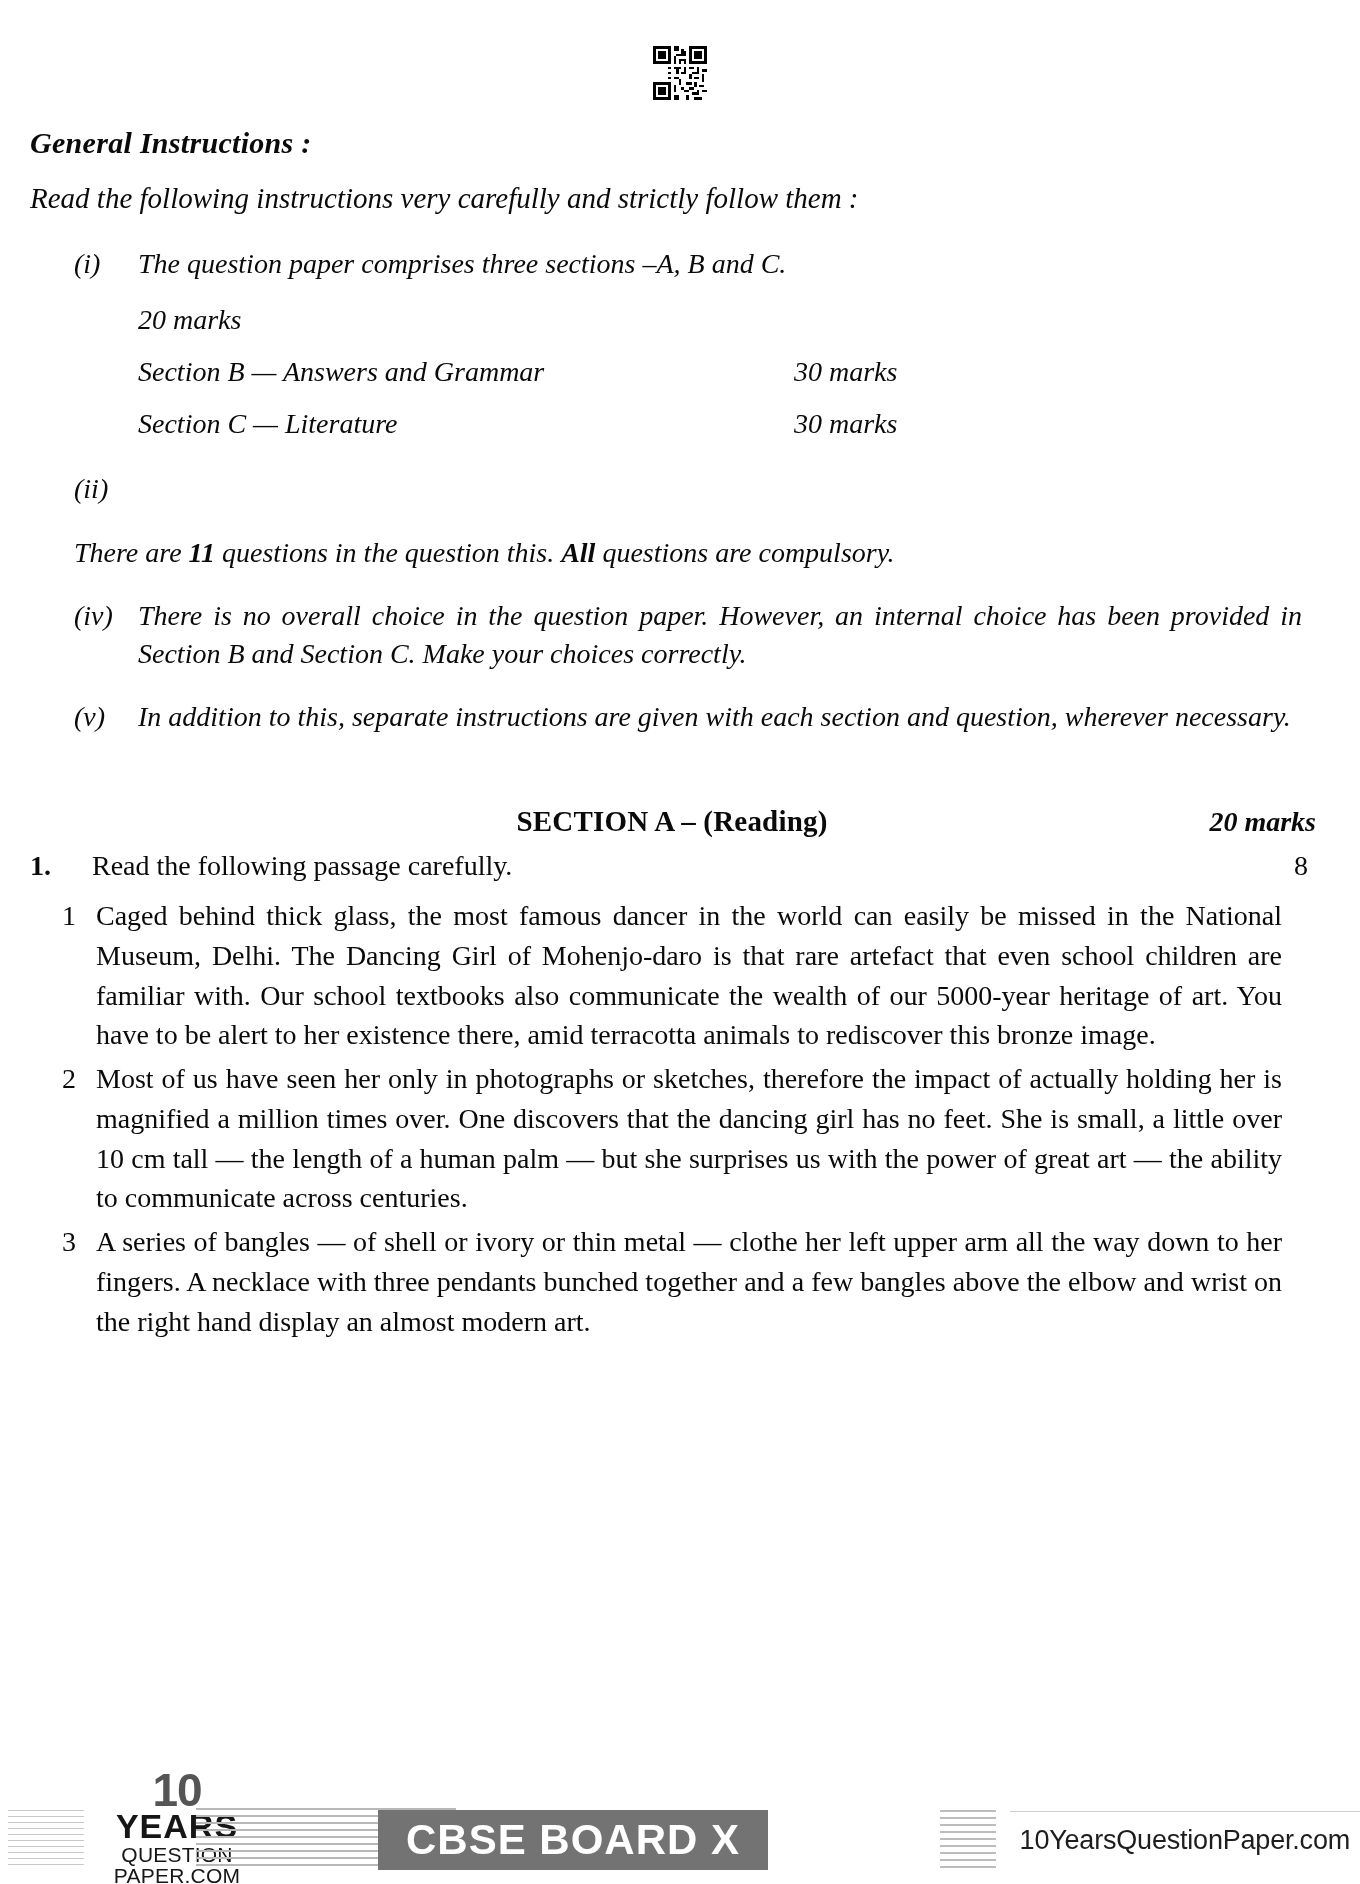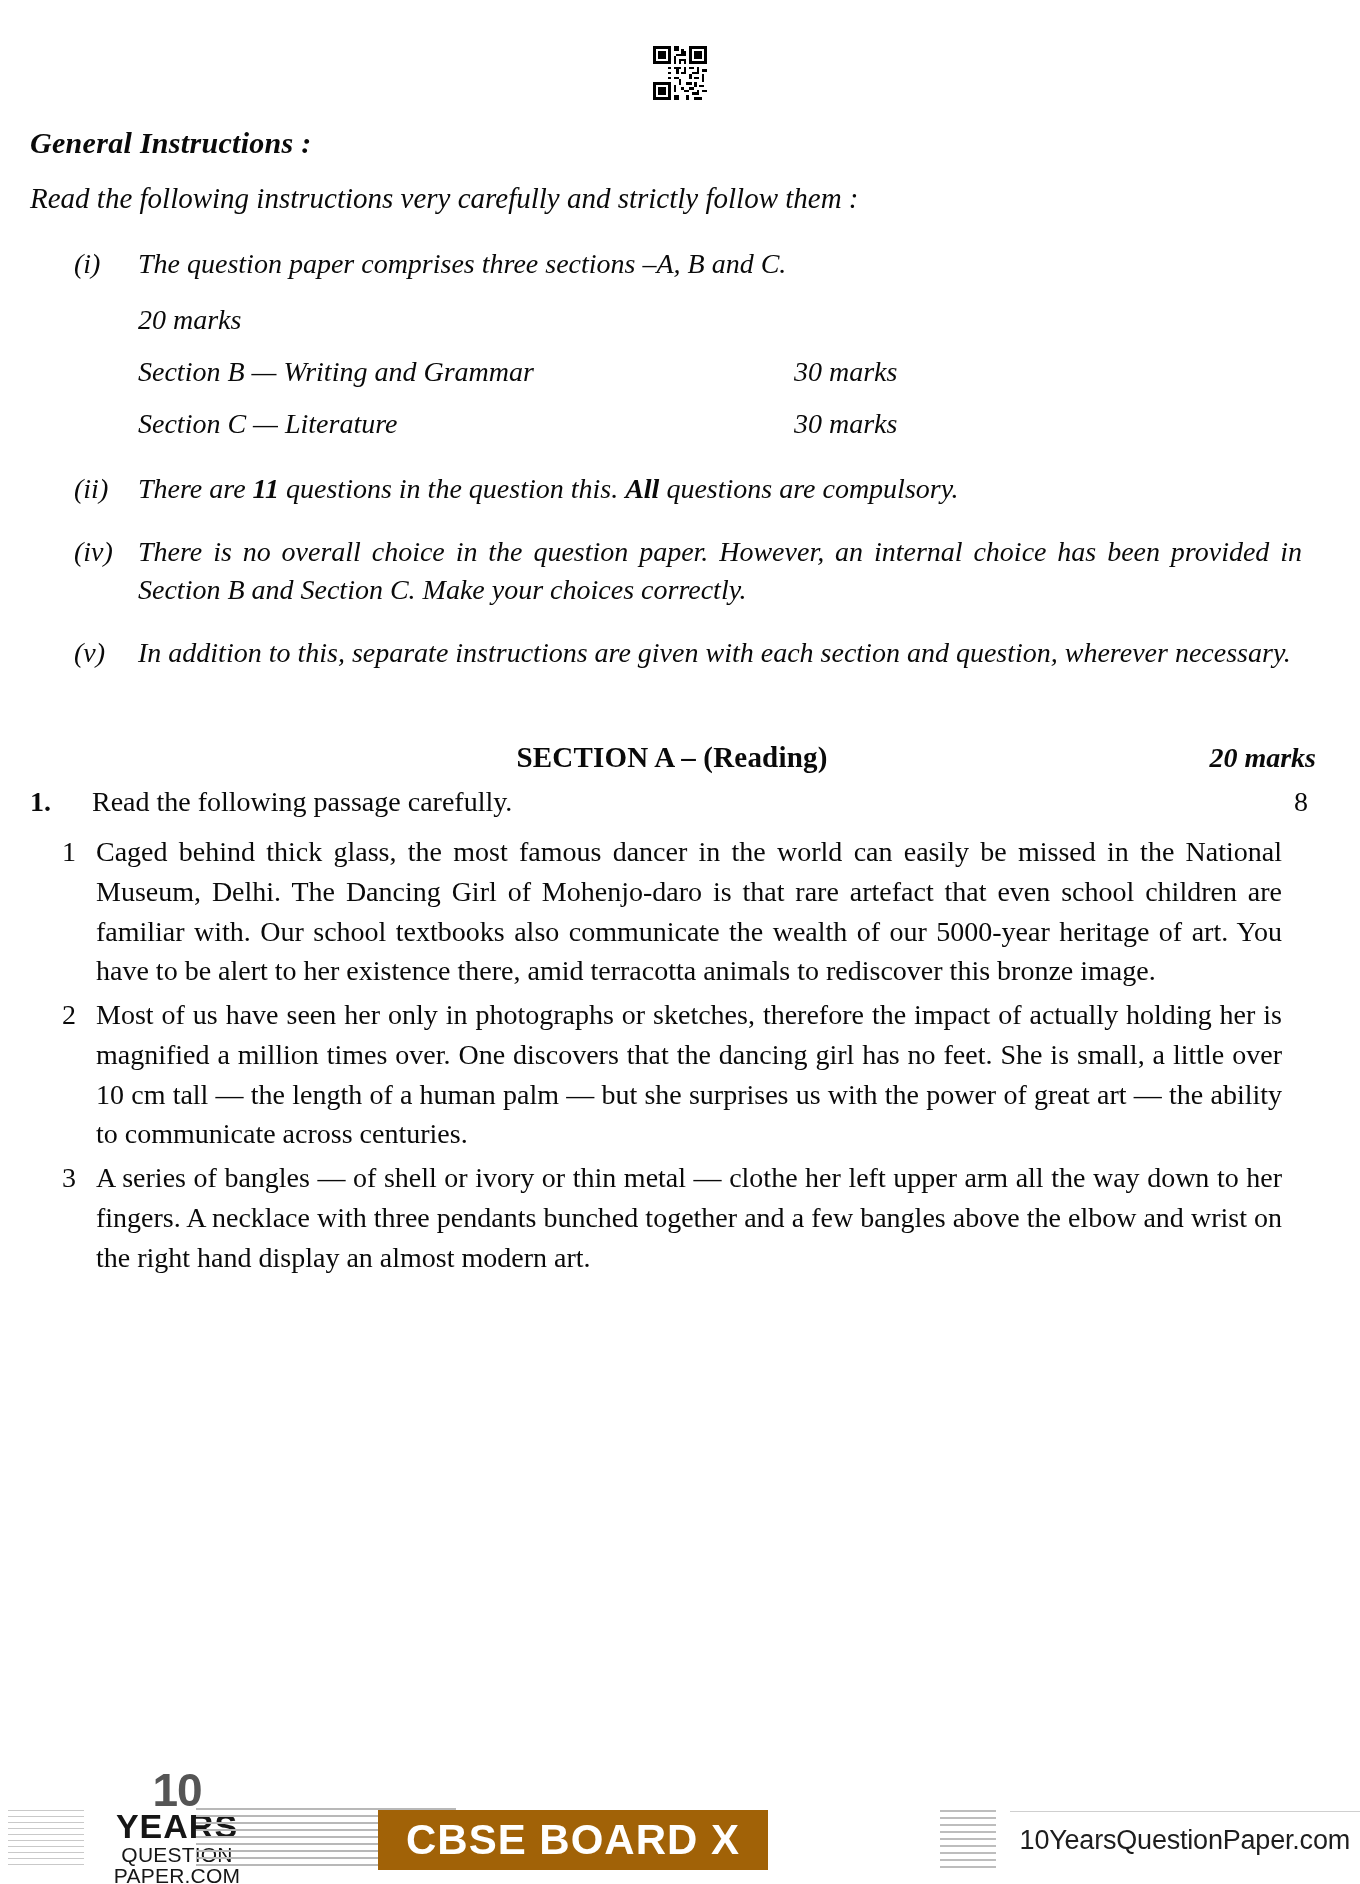--- a/index.html
+++ b/index.html
@@ -232,21 +232,21 @@
       to bottom,
       #b8b8b8 0px, #b8b8b8 2px,
       transparent 2px, transparent 7px);
   }
   .wm-banner {
     position: absolute;
     left: 378px;
     bottom: 22px;
     height: 60px;
     padding: 0 28px;
-    background: #a16207;
+    background: #737373;
     color: #ffffff;
     display: flex;
     align-items: center;
     justify-content: center;
     font-family: "Liberation Sans", sans-serif;
     font-weight: bold;
     font-size: 42px;
     letter-spacing: 1px;
   }
   .wm-lines-right {
@@ -357,30 +357,30 @@
     <div class="instr-row tight">
       <div class="instr-num">(i)</div>
       <div class="instr-body">The question paper comprises three sections –A, B and C.</div>
     </div>
 
     <div class="sec-table">
       <div class="sec-line">
         <div class="sec-marks">20 marks</div>
       </div>
       <div class="sec-line">
-        <div class="sec-name">Section B — Writing and Grammar</div>
+        <div class="sec-name">Section B — Answers and Grammar</div>
         <div class="sec-marks">30 marks</div>
       </div>
       <div class="sec-line">
         <div class="sec-name">Section C — Literature</div>
         <div class="sec-marks">30 marks</div>
       </div>
     </div>
 
-    <div class="instr-row" style="margin-top:30px;">
+    <div class="instr-row" style="margin-top:30px;flex-direction:column;">
       <div class="instr-num">(ii)</div>
       <div class="instr-body"><span>There are </span><b>11</b><span> questions in the question this. </span><b>All</b><span> questions are compulsory.</span></div>
     </div>
 
 
     <div class="instr-row">
       <div class="instr-num">(iv)</div>
       <div class="instr-body justify">There is no overall choice in the question paper. However, an internal choice has been provided in Section B and Section C. Make your choices correctly.</div>
     </div>
 

